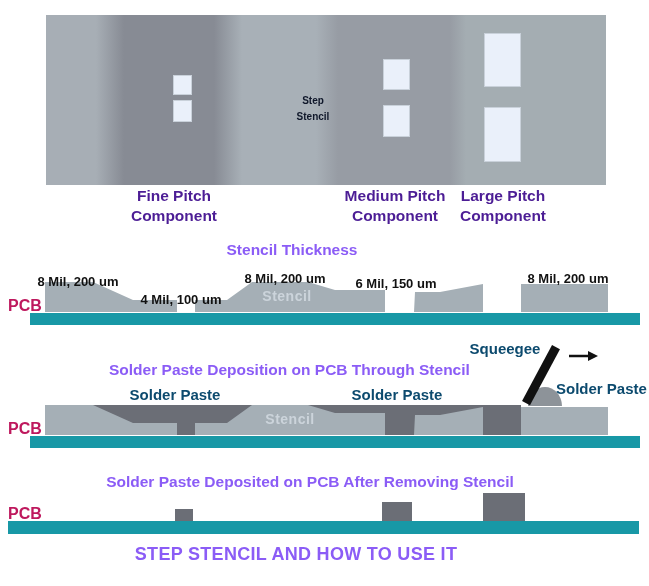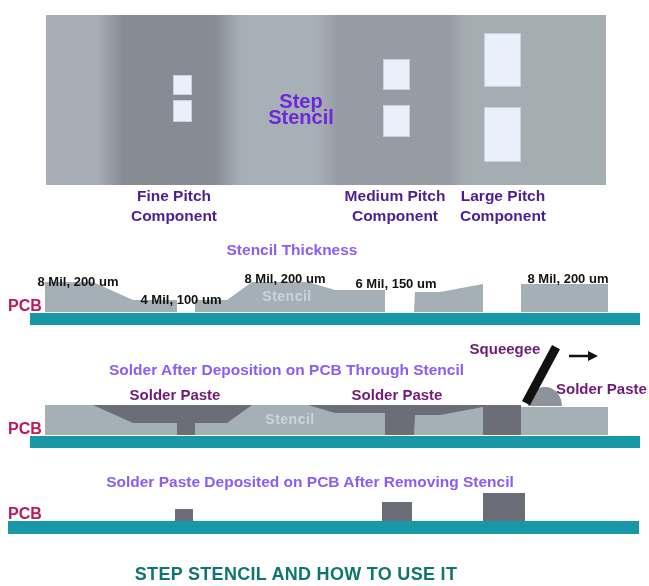--- a/index.html
+++ b/index.html
@@ -12,28 +12,28 @@
   .b{font-weight:bold;}
   
   #panel{
     position:absolute;left:46px;top:15px;width:560px;height:170px;
     background:linear-gradient(90deg,
       #a7aeb5 0px,#a7aeb5 50px,#878b94 78px,#878b94 168px,
       #a8b0b7 196px,#a8b0b7 270px,#979ca4 292px,#979ca4 404px,
       #a4adb2 420px,#a4adb2 100%);
   }
   .aperture{position:absolute;background:#eaf0fa;border:1px solid #c9d1da;box-sizing:border-box;}
-  .step-label{left:256px;top:93px;width:90px;font-size:20px;line-height:16px;color:#6d28d9;}
+  .step-label{left:268px;top:93px;width:90px;font-size:10px;line-height:16px;color:#0f172a;}
   .comp-label{top:186px;width:124px;font-size:15.5px;line-height:20px;color:#4c1d95;}
   .mil-label{font-size:13px;width:100px;color:#111;margin-top:8px;}
   .sec-title{font-size:15.5px;color:#8b5cf6;}
   .stencil-word{font-size:14px;width:80px;color:#ccd4db;letter-spacing:0.5px;}
   .pcb-word{font-size:16px;color:#be185d;}
-  .sp-label{font-size:15px;color:#701a75;}
-  #footer-title{left:96px;top:564px;width:400px;font-size:18px;letter-spacing:0.3px;color:#0f766e;}
+  .sp-label{font-size:15px;color:#0c4a6e;}
+  #footer-title{left:96px;top:544px;width:400px;font-size:18px;letter-spacing:0.3px;color:#8b5cf6;}
   svg{position:absolute;left:0;top:0;}
 </style>
 </head>
 <body>
 
 <div id="stage">
 
   <div id="panel">
     <div class="aperture" style="left:127px;top:60px;width:19px;height:20px;"></div>
     <div class="aperture" style="left:127px;top:85px;width:19px;height:22px;"></div>
@@ -87,21 +87,21 @@
 
   <div class="abs ctr b sec-title" style="left:192px;top:241px;width:200px;">Stencil Thickness</div>
   <div class="abs ctr b mil-label" style="left:28px;top:266px;">8 Mil, 200 um</div>
   <div class="abs ctr b mil-label" style="left:131px;top:284px;">4 Mil, 100 um</div>
   <div class="abs ctr b mil-label" style="left:235px;top:263px;">8 Mil, 200 um</div>
   <div class="abs ctr b mil-label" style="left:346px;top:268px;">6 Mil, 150 um</div>
   <div class="abs ctr b mil-label" style="left:518px;top:263px;">8 Mil, 200 um</div>
   <div class="abs ctr b stencil-word" style="left:247px;top:288px;">Stencil</div>
   <div class="abs b pcb-word" style="left:8px;top:297px;">PCB</div>
 
-  <div class="abs ctr b sec-title" style="left:109px;top:361px;width:352px;">Solder After Deposition on PCB Through Stencil</div>
+  <div class="abs ctr b sec-title" style="left:109px;top:361px;width:352px;">Solder Paste Deposition on PCB Through Stencil</div>
   <div class="abs ctr b sp-label" style="left:455px;top:340px;width:100px;">Squeegee</div>
   <div class="abs ctr b sp-label" style="left:115px;top:386px;width:120px;">Solder Paste</div>
   <div class="abs ctr b sp-label" style="left:337px;top:386px;width:120px;">Solder Paste</div>
   <div class="abs b sp-label" style="left:556px;top:380px;">Solder Paste</div>
   <div class="abs ctr b stencil-word" style="left:250px;top:411px;">Stencil</div>
   <div class="abs b pcb-word" style="left:8px;top:420px;">PCB</div>
 
   <div class="abs ctr b sec-title" style="left:90px;top:473px;width:440px;">Solder Paste Deposited on PCB After Removing Stencil</div>
   <div class="abs b pcb-word" style="left:8px;top:505px;">PCB</div>
 

